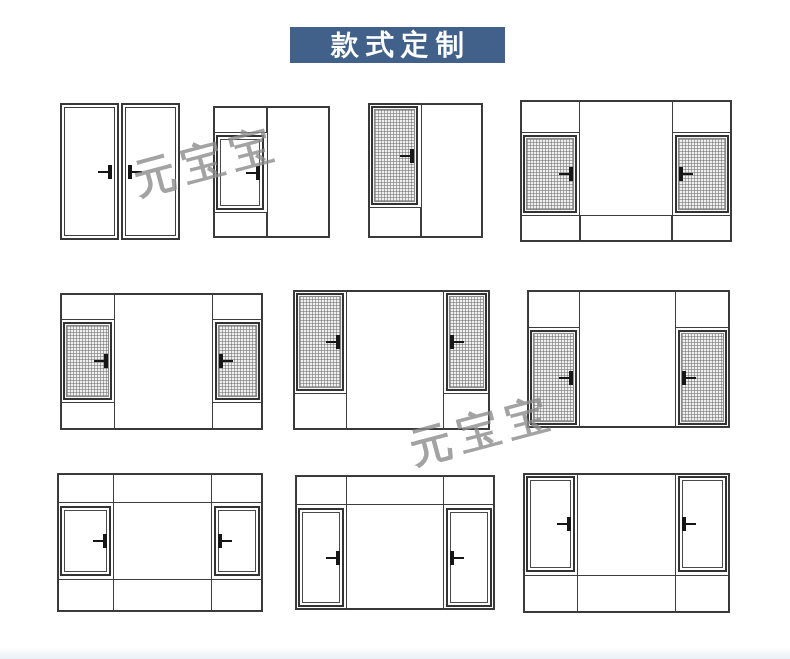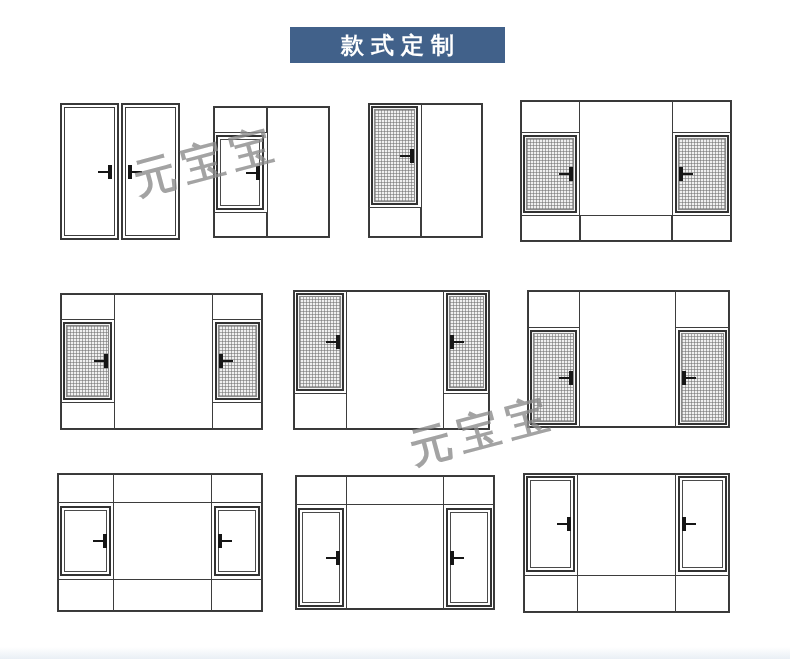--- a/index.html
+++ b/index.html
@@ -6,21 +6,21 @@
   #stage{
     position:relative;width:790px;height:659px;overflow:hidden;
     background:#ffffff;
     font-family:"Liberation Sans", sans-serif;
   }
   
   #banner{
     position:absolute;z-index:6;display:flex;align-items:center;justify-content:center;
   }
   #banner span{
-    color:#ffffff;font-size:23px;font-weight:bold;letter-spacing:7px;text-indent:7px;
+    color:#ffffff;font-size:28px;font-weight:bold;letter-spacing:7px;text-indent:7px;
   }
   
   .diagram{position:absolute;z-index:2;}
   .part{position:absolute;box-sizing:border-box;background:transparent;}
   .frame{border:2px solid #383838;z-index:1;}
   .panel{border:1.5px solid #3d3d3d;z-index:2;}
   .strip{border:1.5px solid #3d3d3d;z-index:2;}
   .sash{border:2px solid #333333;z-index:3;}
   .sash::before{
     content:"";position:absolute;inset:2px;border:1px solid #4a4a4a;

